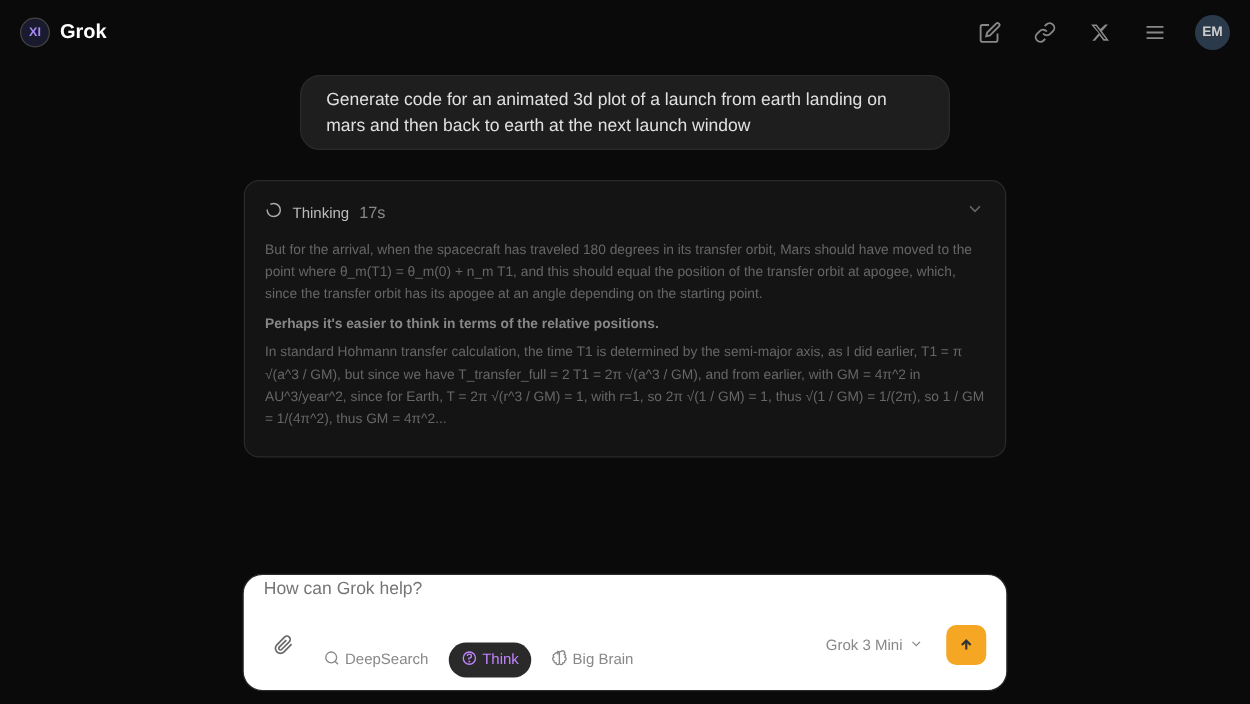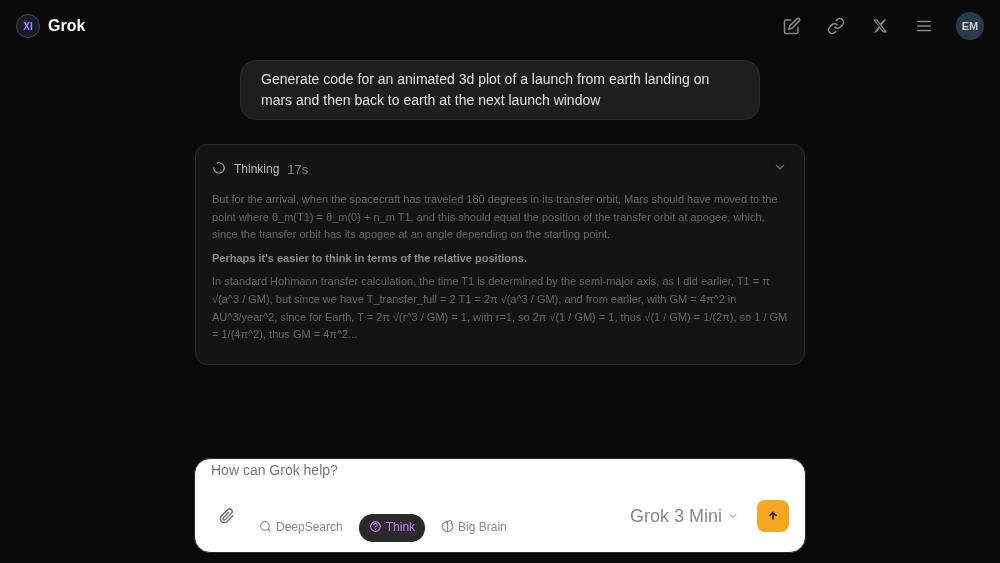--- a/index.html
+++ b/index.html
@@ -230,21 +230,21 @@
     .input-tools-right {
       display: flex;
       align-items: center;
       gap: 10px;
     }
 
     .model-selector {
       display: flex;
       align-items: center;
       gap: 5px;
-      font-size: 18px;
+      font-size: 12px;
       color: #888;
       cursor: pointer;
       padding: 4px 8px;
       border-radius: 8px;
     }
 
     .send-btn {
       width: 32px;
       height: 32px;
       background: #f5a623;

